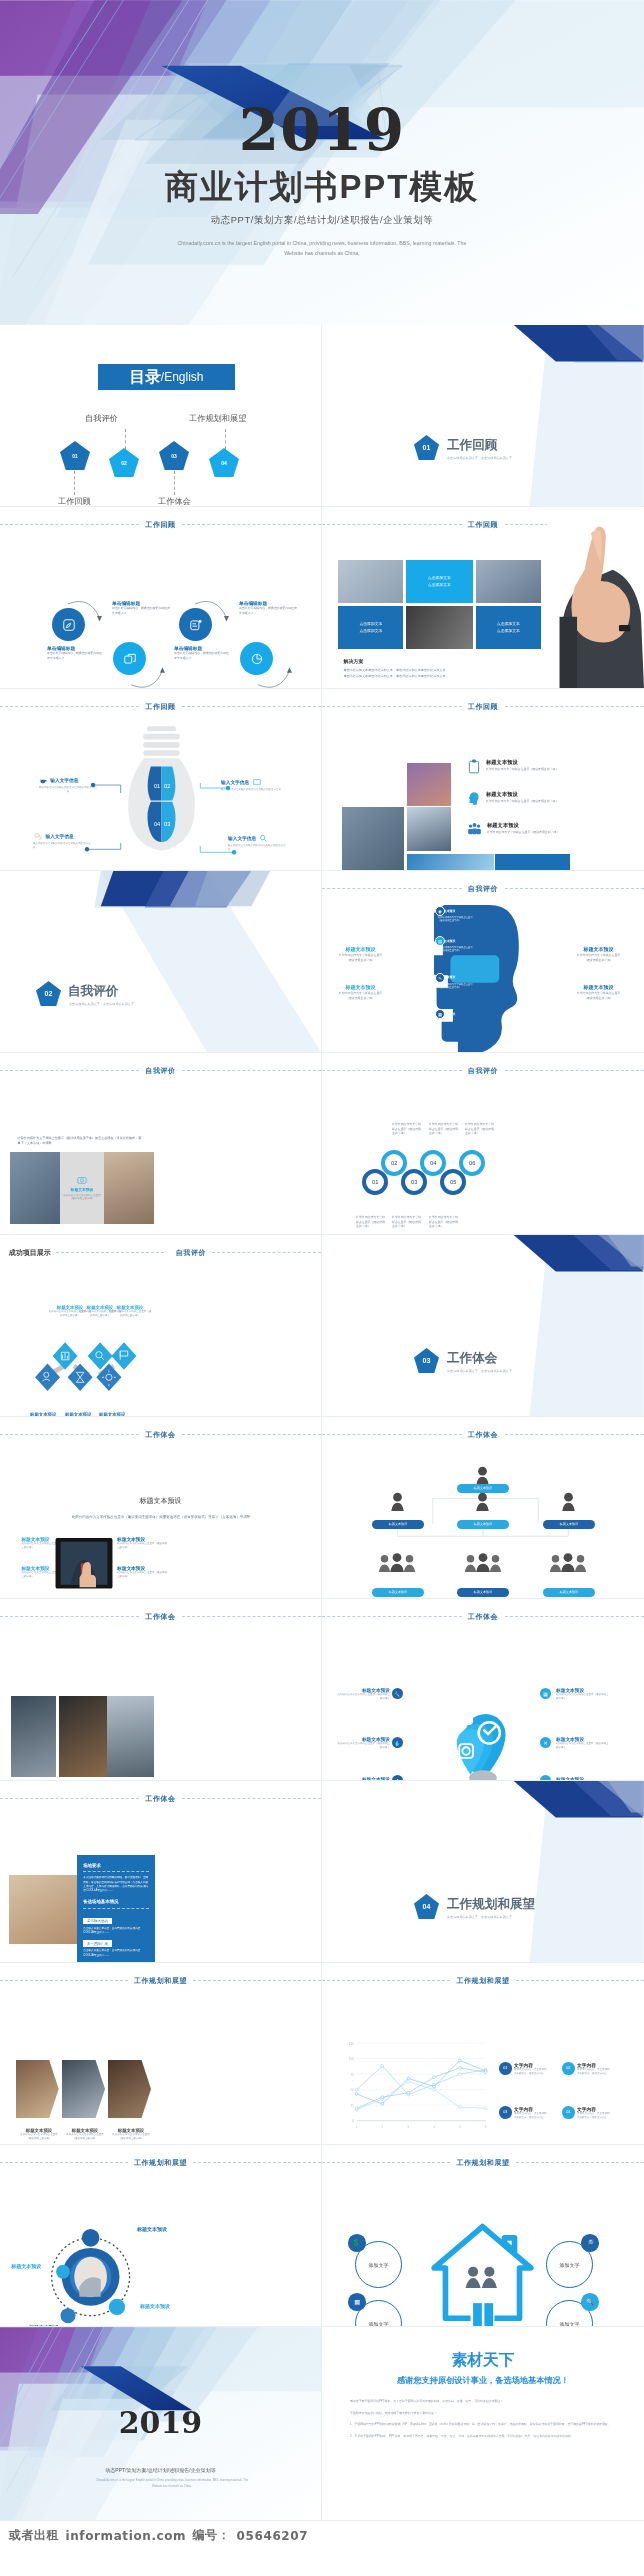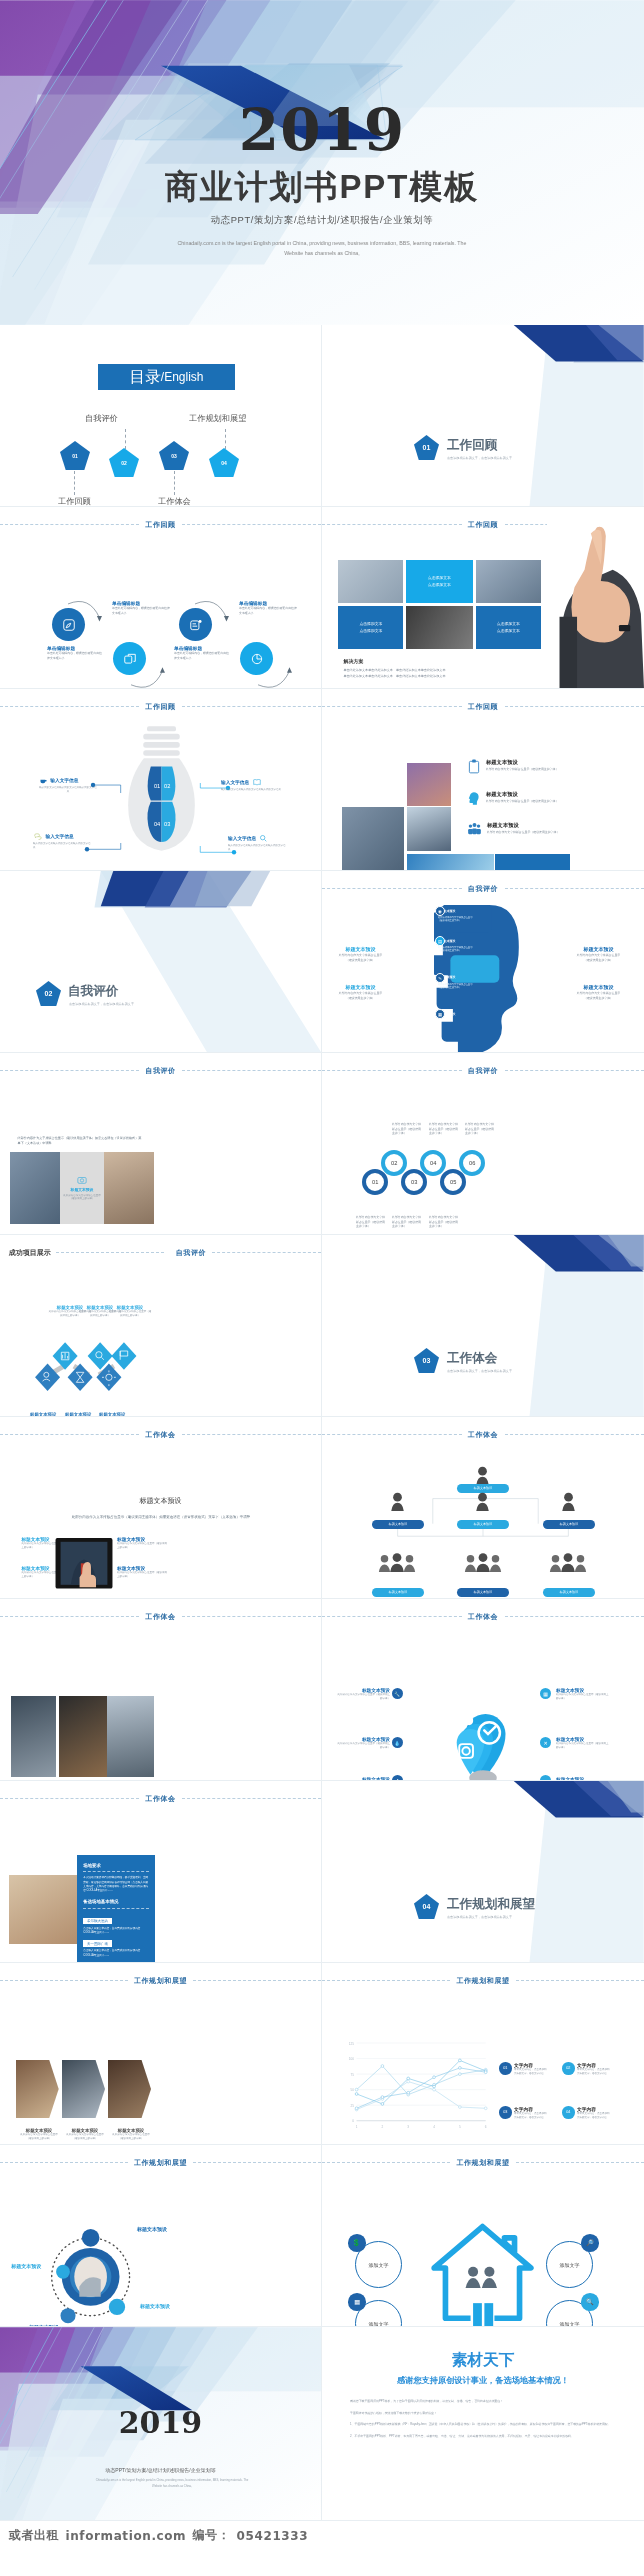--- a/index.html
+++ b/index.html
@@ -141,21 +141,21 @@
       <div>Website has channels as China,</div>
     </div>
   </div>
 
   <div class="grid">
 
     <div class="row">
 
       <div class="slide">
         <div style="position:absolute;left:98px;top:39px;width:137px;height:26.4px;background:#1b6fb5;display:flex;align-items:center;justify-content:center;">
-          <span style="font-size:15.7px;font-weight:400;color:#fff;">目录</span>
+          <span style="font-size:15.7px;font-weight:700;color:#fff;">目录</span>
           <span style="font-size:12px;color:#fff;">/English</span>
         </div>
 
         <div style="position:absolute;left:85px;top:88px;font-size:8.2px;color:#555;">自我评价</div>
 
         <div style="position:absolute;left:189px;top:88px;font-size:8.2px;color:#555;">工作规划和展望</div>
 
         <div style="position:absolute;left:125px;top:104px;width:0.6px;height:20px;border-left:0.6px dashed #9aa6b2;"></div>
         <div style="position:absolute;left:225px;top:104px;width:0.6px;height:20px;border-left:0.6px dashed #9aa6b2;"></div>
         <div style="position:absolute;left:74px;top:146px;width:0.6px;height:24px;border-left:0.6px dashed #9aa6b2;"></div>
@@ -1068,17 +1068,17 @@
         </div>
       </div>
     </div>
 
   </div>
 
   <div class="footer">
     <span>或者出租</span>
     <span class="site">information.com</span>
     <span>编号：</span>
-    <span class="site">05421333</span>
+    <span class="site">05646207</span>
   </div>
 
 </div>
 
 
 </body></html>

